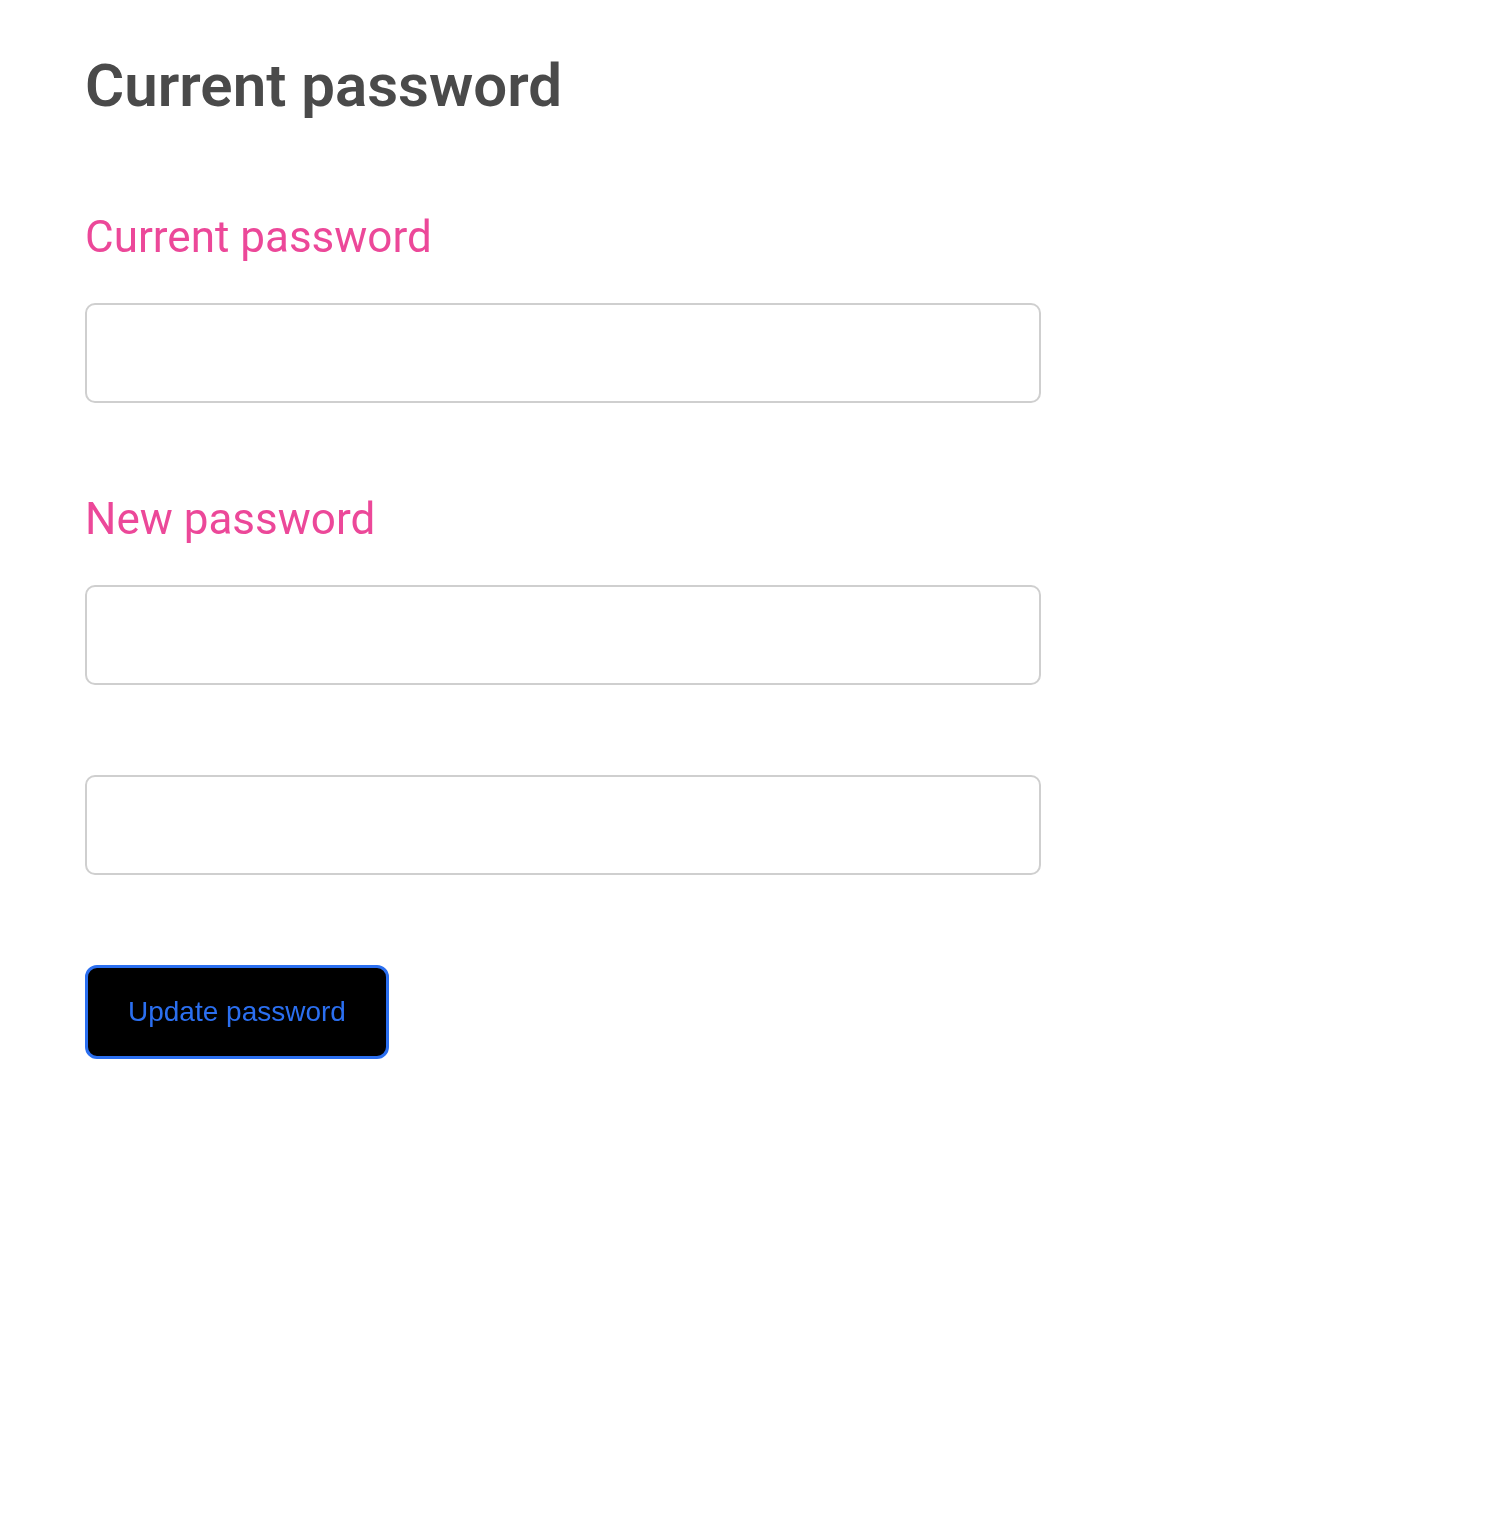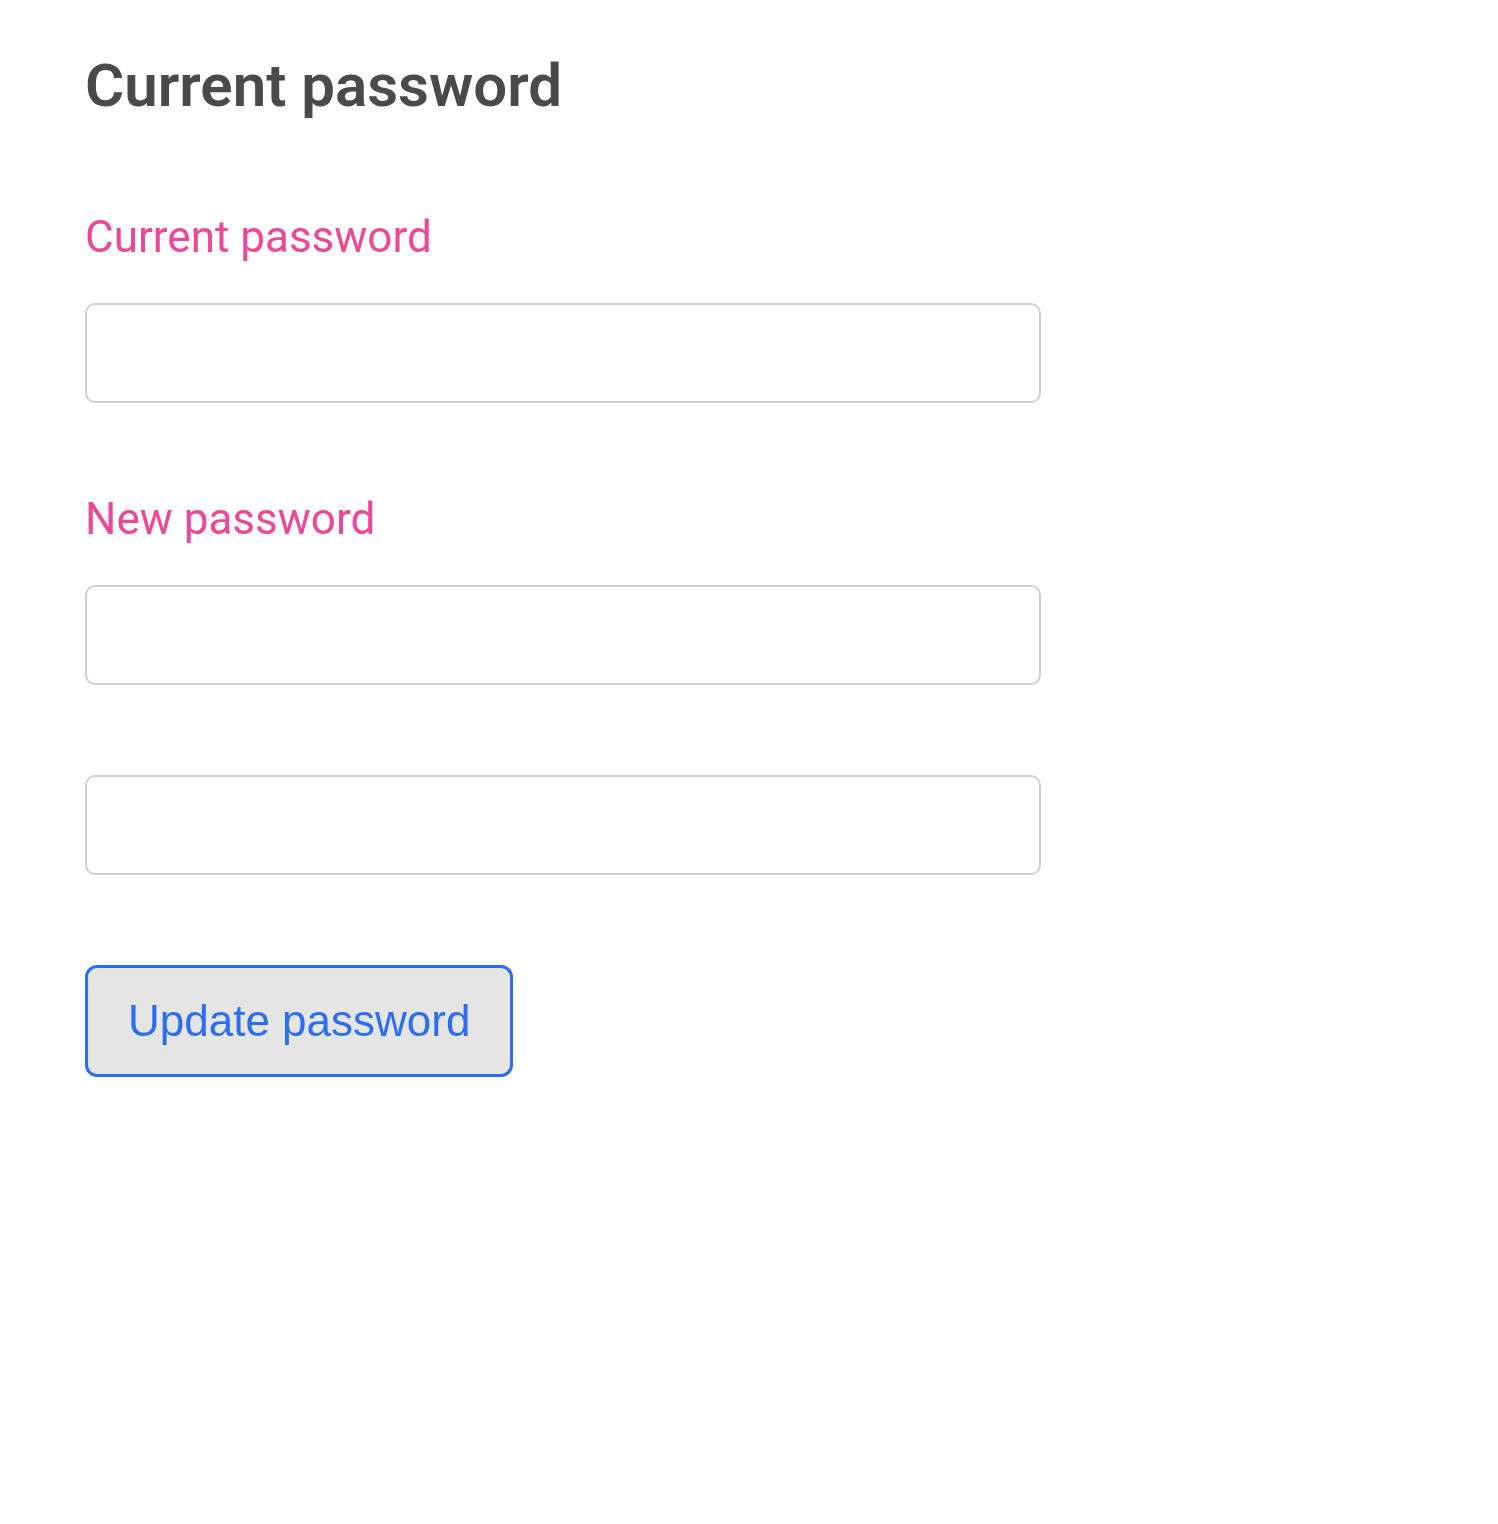--- a/index.html
+++ b/index.html
@@ -39,24 +39,24 @@
       border: 2px solid #cfcfcf;
       border-radius: 10px;
       background: #ffffff;
       font-size: 36px;
       padding: 0 20px;
       color: #333;
     }
     .submit-button {
       display: inline-block;
       padding: 28px 40px;
-      font-size: 44px;
+      font-size: 28px;
       font-weight: 400;
       color: #2b6ff0;
-      background: #e5e5e5;
+      background: #000000;
       border: 3px solid #2b6ff0;
       border-radius: 12px;
       cursor: pointer;
       margin-top: 0px;
     }
   </style>
 </head>
 <body>
 
 <div class="form-container">

